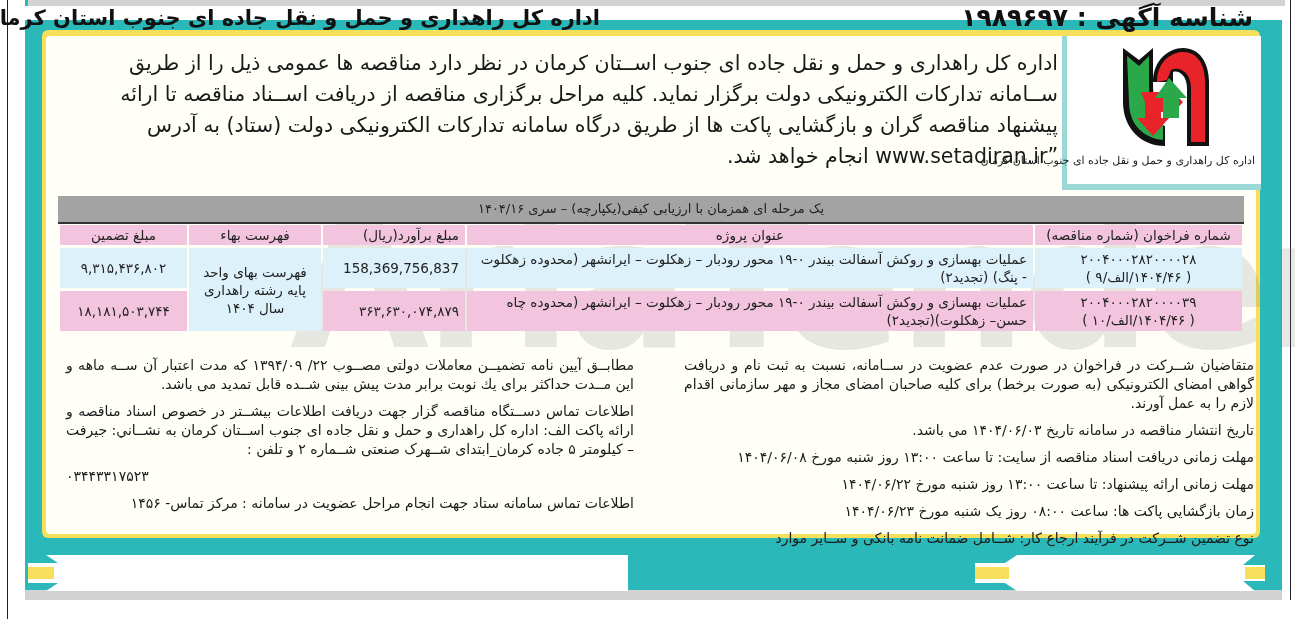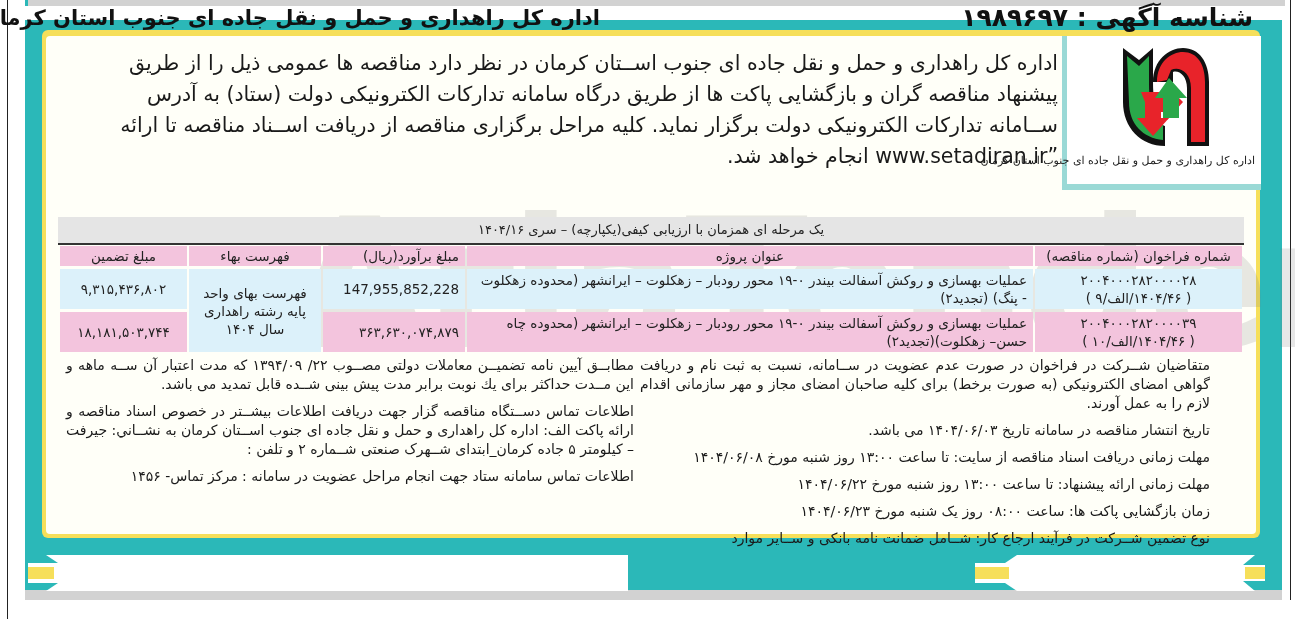--- a/index.html
+++ b/index.html
@@ -10,33 +10,33 @@
   .frame{position:absolute;left:25px;top:20px;width:1257px;height:580px;background:#2bb8b8;}
   .frame-shadow{position:absolute;left:25px;top:590px;width:1257px;height:10px;background:#d2d2d2;}
   .inner{position:absolute;left:42px;top:30px;width:1218px;height:508px;background:#f6df5a;border-radius:6px;}
   .paper{position:absolute;left:46px;top:36px;width:1210px;height:498px;background:#fffff8;border-radius:4px;}
   .logo-box{position:absolute;left:1062px;top:36px;width:194px;height:148px;background:#fff;border-left:5px solid #9ad9d6;border-bottom:6px solid #9ad9d6;}
   .logo-svg{position:absolute;left:50px;top:6px;width:96px;height:110px;}
   .logo-caption{position:absolute;left:4px;top:118px;width:184px;text-align:center;font-family:"DejaVu Serif",serif;font-size:11px;color:#222;direction:rtl;white-space:nowrap;}
   .intro{position:absolute;left:58px;top:48px;width:1000px;direction:rtl;text-align:justify;text-align-last:right;font-size:20.5px;line-height:31px;color:#1a1a1a;}
   .intro .last{text-align:right;}
   .table{position:absolute;left:58px;top:196px;width:1186px;direction:rtl;border-collapse:separate;border-spacing:0;}
-  .caption-row{height:26px;background:#e5e5e5;border-bottom:2px solid #333;font-size:13px;color:#222;text-align:center;line-height:26px;margin-top:21px;}
+  .caption-row{height:26px;background:#a3a3a3;border-bottom:2px solid #333;font-size:13px;color:#222;text-align:center;line-height:26px;}
   table.t{width:1186px;border-collapse:separate;border-spacing:2px 3px;font-size:13.5px;color:#222;direction:rtl;margin-top:-2px;}
   table.t th{background:#f3c4dd;font-weight:normal;height:20px;padding:0 6px;}
   table.t td{height:40px;padding:0 6px;line-height:18px;}
   table.t tr.r1 td{background:#dcf1fa;}
   table.t tr.r2 td{background:#f3c4dd;}
   table.t td.pl{background:#dcf1fa !important;text-align:center;}
   .c-num{width:195px;text-align:center;margin-top:20px;}
   .c-title{text-align:right;}
   .c-est{width:130px;text-align:right;}
   .c-list{width:120px;text-align:center;}
   .c-guar{width:115px;text-align:center;}
-  .col-right{position:absolute;left:632px;top:348px;width:586px;direction:rtl;text-align:justify;text-align-last:right;font-size:14px;line-height:19px;color:#1a1a1a;}
+  .col-right{position:absolute;left:676px;top:348px;width:586px;direction:rtl;text-align:justify;text-align-last:right;font-size:14px;line-height:19px;color:#1a1a1a;}
   .col-left{position:absolute;left:58px;top:348px;width:584px;direction:rtl;text-align:justify;text-align-last:right;font-size:14px;line-height:19px;color:#1a1a1a;}
   .col-right p,.col-left p{margin:8px;}
   .ltr-line{text-align:left;text-align-last:left;}
   .banner-l{position:absolute;left:28px;top:555px;width:600px;height:36px;}
   .banner-r{position:absolute;left:975px;top:555px;width:290px;height:36px;}
   .banner-text{position:absolute;top:0;height:36px;line-height:36px;font-weight:bold;color:#111;direction:rtl;white-space:nowrap;}
   .watermark{position:absolute;left:290px;top:210px;font-size:180px;font-weight:bold;color:rgba(120,120,120,0.18);letter-spacing:-4px;pointer-events:none;font-family:"DejaVu Sans",sans-serif;line-height:150px;}
 </style>
 </head>
 <body>
@@ -58,22 +58,22 @@
     <path d="M40 40 C40 20 54 10 66 10 C80 10 88 22 88 40 L88 100 L74 100 L74 46 C74 30 62 24 54 28 L50 38 Z" fill="#e8232a"></path>
     <path d="M24 50 L48 50 L48 42 L66 60 L50 78 L50 70 L32 70 Z" fill="#e8232a" transform="rotate(0)"></path>
     <path d="M52 36 L70 56 L62 56 L62 76 L46 76 L46 56 L38 56 Z" fill="#2aa84a"></path>
     <path d="M28 56 L44 56 L44 76 L52 76 L36 94 L20 76 L28 76 Z" fill="#e8232a"></path>
   </svg>
   <div class="logo-caption">اداره کل راهداری و حمل و نقل جاده ای جنوب استان کرمان</div>
 </div>
 
 <div class="intro">
   <div>اداره کل راهداری و حمل و نقل جاده ای جنوب اســتان کرمان در نظر دارد مناقصه ها عمومی ذیل را از طریق</div>
+  <div>ســامانه تدارکات الکترونیکی دولت برگزار نماید. کلیه مراحل برگزاری مناقصه از دریافت اســناد مناقصه تا ارائه</div>
   <div>پیشنهاد مناقصه گران و بازگشایی پاکت ها از طریق درگاه سامانه تدارکات الکترونیکی دولت (ستاد) به  آدرس</div>
-  <div>ســامانه تدارکات الکترونیکی دولت برگزار نماید. کلیه مراحل برگزاری مناقصه از دریافت اســناد مناقصه تا ارائه</div>
   <div class="last">”www.setadiran.ir انجام خواهد شد.</div>
 </div>
 
 <div class="watermark">AriaTender</div>
 
 <div class="table">
   <div class="caption-row">یک مرحله ای همزمان با ارزیابی کیفی(یکپارچه) – سری ۱۴۰۴/۱۶</div>
   <table class="t">
     <thead>
       <tr>
@@ -84,21 +84,21 @@
         <th class="c-guar">مبلغ تضمین</th>
       </tr>
     </thead>
     <tbody>
       <tr class="r1">
         <td class="c-num">
           <div>۲۰۰۴۰۰۰۲۸۲۰۰۰۰۲۸</div>
           <div>( ۱۴۰۴/۴۶/الف/۹ )</div>
         </td>
         <td class="c-title">عملیات بهسازی و روکش آسفالت بیندر ۰-۱۹ محور رودبار – زهکلوت – ایرانشهر (محدوده زهکلوت - پنگ) (تجدید۲)</td>
-        <td class="c-est">147,955,852,228</td>
+        <td class="c-est">158,369,756,837</td>
         <td class="c-list pl" rowspan="2">فهرست بهای واحد پایه رشته راهداری سال ۱۴۰۴</td>
         <td class="c-guar">۹,۳۱۵,۴۳۶,۸۰۲</td>
       </tr>
       <tr class="r2">
         <td class="c-num">
           <div>۲۰۰۴۰۰۰۲۸۲۰۰۰۰۳۹</div>
           <div>( ۱۴۰۴/۴۶/الف/۱۰ )</div>
         </td>
         <td class="c-title">عملیات بهسازی و روکش آسفالت بیندر ۰-۱۹ محور رودبار – زهکلوت – ایرانشهر (محدوده چاه حسن– زهکلوت)(تجدید۲)</td>
         <td class="c-est">۳۶۳,۶۳۰,۰۷۴,۸۷۹</td>
@@ -113,20 +113,21 @@
   <p>تاریخ انتشار مناقصه در سامانه تاریخ ۱۴۰۴/۰۶/۰۳ می باشد.</p>
   <p>مهلت زمانی دریافت اسناد مناقصه از سایت: تا ساعت ۱۳:۰۰ روز شنبه  مورخ ۱۴۰۴/۰۶/۰۸</p>
   <p>مهلت زمانی ارائه پیشنهاد: تا ساعت ۱۳:۰۰ روز شنبه مورخ ۱۴۰۴/۰۶/۲۲</p>
   <p>زمان بازگشایی پاکت ها: ساعت ۰۸:۰۰ روز یک شنبه مورخ ۱۴۰۴/۰۶/۲۳</p>
   <p>نوع تضمین شــرکت در فرآیند ارجاع کار: شــامل ضمانت نامه بانکی و ســایر موارد</p>
 </div>
 
 <div class="col-left">
   <p>مطابــق آیین نامه تضمیــن معاملات دولتی مصــوب ۲۲/ ۱۳۹۴/۰۹ که مدت اعتبار آن ســه ماهه و این مــدت حداکثر برای یك نوبت برابر مدت پیش بینی شــده قابل تمدید می باشد.</p>
   <p>اطلاعات تماس دســتگاه مناقصه گزار جهت دریافت اطلاعات بیشــتر در خصوص اسناد مناقصه و ارائه پاکت الف: اداره کل راهداری و حمل و نقل جاده ای جنوب اســتان کرمان به نشــاني: جیرفت – کیلومتر ۵ جاده کرمان_ابتدای شــهرک صنعتی شــماره ۲ و تلفن :</p>
+  <p class="ltr-line">۰۳۴۴۳۳۱۷۵۲۳</p>
   <p>اطلاعات تماس سامانه ستاد جهت انجام مراحل عضویت در سامانه : مرکز تماس- ۱۴۵۶</p>
 </div>
 
 <svg class="banner-l" viewBox="0 0 600 36" preserveAspectRatio="none">
   <polygon points="0,8 30,8 18,0 600,0 600,36 18,36 30,28 0,28" fill="#fff"></polygon>
   <polygon points="0,12 26,12 26,24 0,24" fill="#f6df5a"></polygon>
 </svg>
 <div class="banner-text" style="left:60px;width:540px;text-align:center;font-size:21px;">اداره کل راهداری و حمل و نقل جاده ای جنوب استان کرمان</div>
 
 <svg class="banner-r" viewBox="0 0 290 36" preserveAspectRatio="none">

